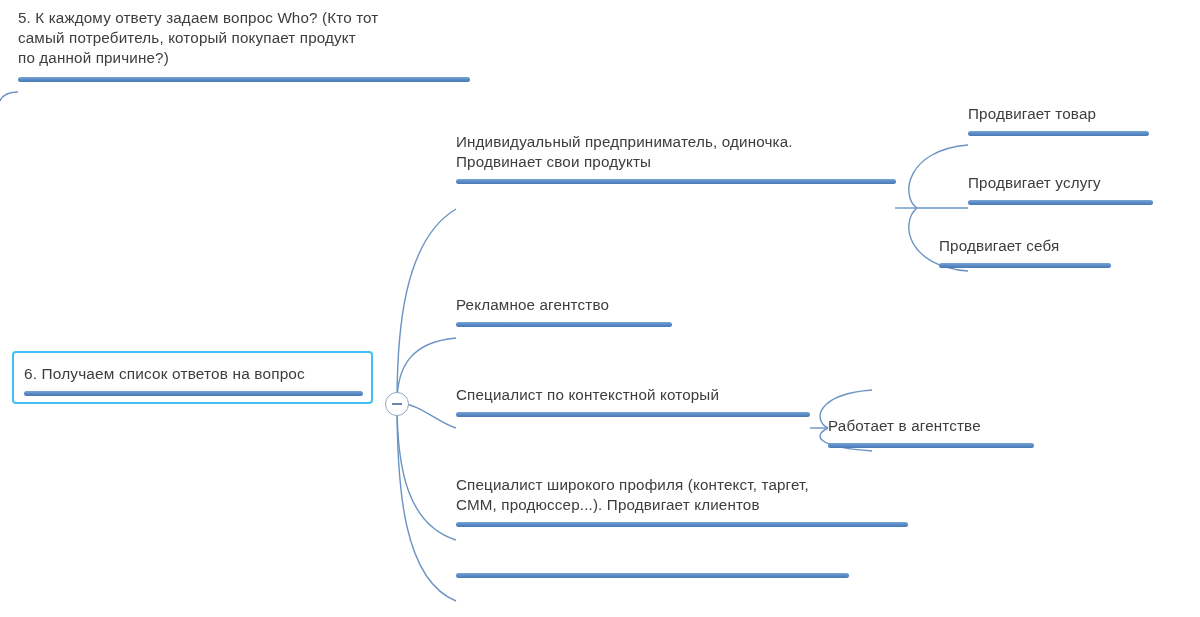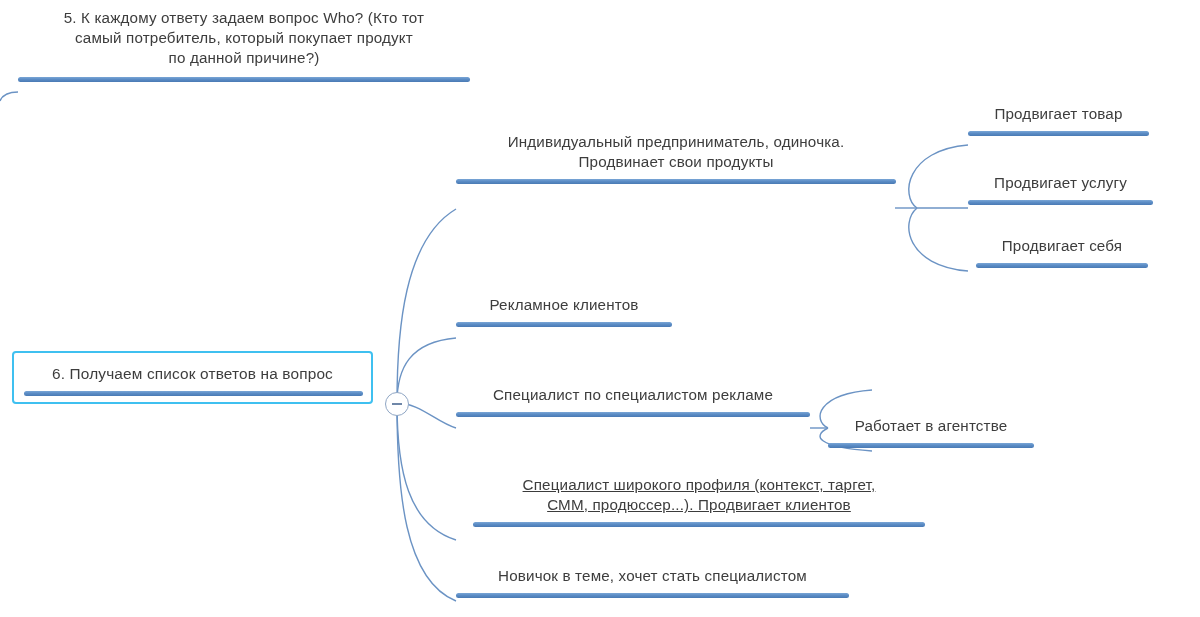--- a/index.html
+++ b/index.html
@@ -32,21 +32,20 @@
     pointer-events: none;
   }
   .node {
     position: absolute;
     box-sizing: border-box;
   }
   .node-text {
     font-size: 15.2px;
     line-height: 1.33;
     color: #3d3d3d;
-    text-align: center;
     white-space: pre-line;
     letter-spacing: 0.01em;
   }
   .node-bar {
     height: 5px;
     border-radius: 2.5px;
     background: linear-gradient(to bottom, #7aa6d6 0%, #5c8dc6 45%, #4a7ab4 100%);
   }
   
   #node-center {
@@ -152,45 +151,44 @@
   <div class="node" style="left:968px; top:104px; width:181px;">
     <div class="node-text">Продвигает товар</div>
     <div class="node-bar" style="margin-top:7px; width:181px;"></div>
   </div>
 
   <div class="node" style="left:968px; top:173px; width:185px;">
     <div class="node-text">Продвигает услугу</div>
     <div class="node-bar" style="margin-top:7px; width:185px;"></div>
   </div>
 
-  <div class="node" style="left:976px; top:236px; width:172px;">
+  <div class="node" style="left:939px; top:236px; width:172px;">
     <div class="node-text">Продвигает себя</div>
     <div class="node-bar" style="margin-top:7px; width:172px;"></div>
   </div>
 
   <div class="node" style="left:456px; top:295px; width:216px;">
-    <div class="node-text">Рекламное клиентов</div>
+    <div class="node-text">Рекламное агентство</div>
     <div class="node-bar" style="margin-top:7px; width:216px;"></div>
   </div>
 
   <div class="node" style="left:456px; top:385px; width:354px;">
-    <div class="node-text">Специалист по специалистом рекламе</div>
+    <div class="node-text">Специалист по контекстной который</div>
     <div class="node-bar" style="margin-top:7px; width:354px;"></div>
   </div>
 
 
   <div class="node" style="left:828px; top:416px; width:206px;">
     <div class="node-text">Работает в агентстве</div>
     <div class="node-bar" style="margin-top:7px; width:206px;"></div>
   </div>
 
-  <div class="node" style="left:473px; top:475px; width:452px;text-decoration:underline;">
+  <div class="node" style="left:456px; top:475px; width:452px;">
     <div class="node-text">Специалист широкого профиля (контекст, таргет,
 СММ, продюссер...). Продвигает клиентов</div>
     <div class="node-bar" style="margin-top:7px; width:452px;"></div>
   </div>
 
   <div class="node" style="left:456px; top:566px; width:393px;">
-    <div class="node-text">Новичок в теме, хочет стать специалистом</div>
     <div class="node-bar" style="margin-top:7px; width:393px;"></div>
   </div>
 
 </div>
 
 </body></html>

